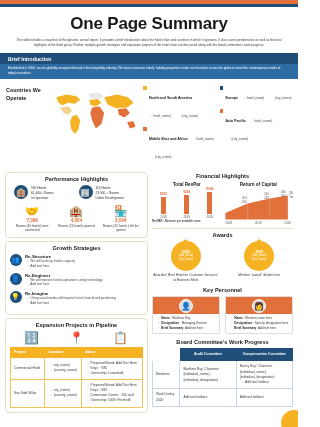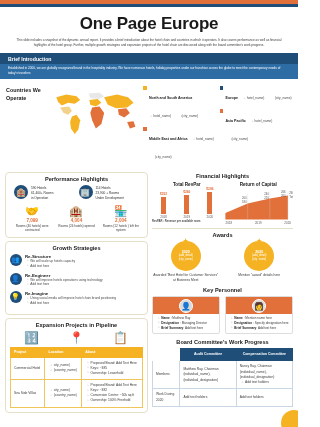--- a/index.html
+++ b/index.html
@@ -177,21 +177,21 @@
     width: 26px; height: 26px; border-radius: 50%; background: #f5b324;
   }
   .divider { height: 0.6px; background: #e6dfc8; margin: 3px 0; }
 </style>
 </head>
 <body>
 
 <div class="top-bar"></div>
 <div class="top-bar2"></div>
 
-<div class="title">One Page Europe</div>
+<div class="title">One Page Summary</div>
 <div class="subtitle">This slide includes a snapshot of the dynamic annual report. It provides a brief introduction about the hotel chain and countries in which it operates. It also covers performance as well as financial highlights of the hotel group. Further, multiple growth strategies and expansion projects of the hotel chain are discussed along with the board committee's work progress.</div>
 
 <div class="band">Brief Introduction</div>
 <div class="band-body">Established in 2000, we are globally recognized brand in the hospitality industry. We have numerous hotels, holiday properties under our franchise across the globe to meet  the contemporary needs of today's travelers</div>
 
 <div class="countries">
   <div class="countries-title">Countries We Operate</div>
   <div class="map-wrap">
     <svg viewBox="0 0 200 120" width="92" height="58">
       <path fill="#f5b324" d="M18 28 L40 22 L62 26 L70 34 L58 42 L44 40 L30 46 L22 38 Z"></path>

